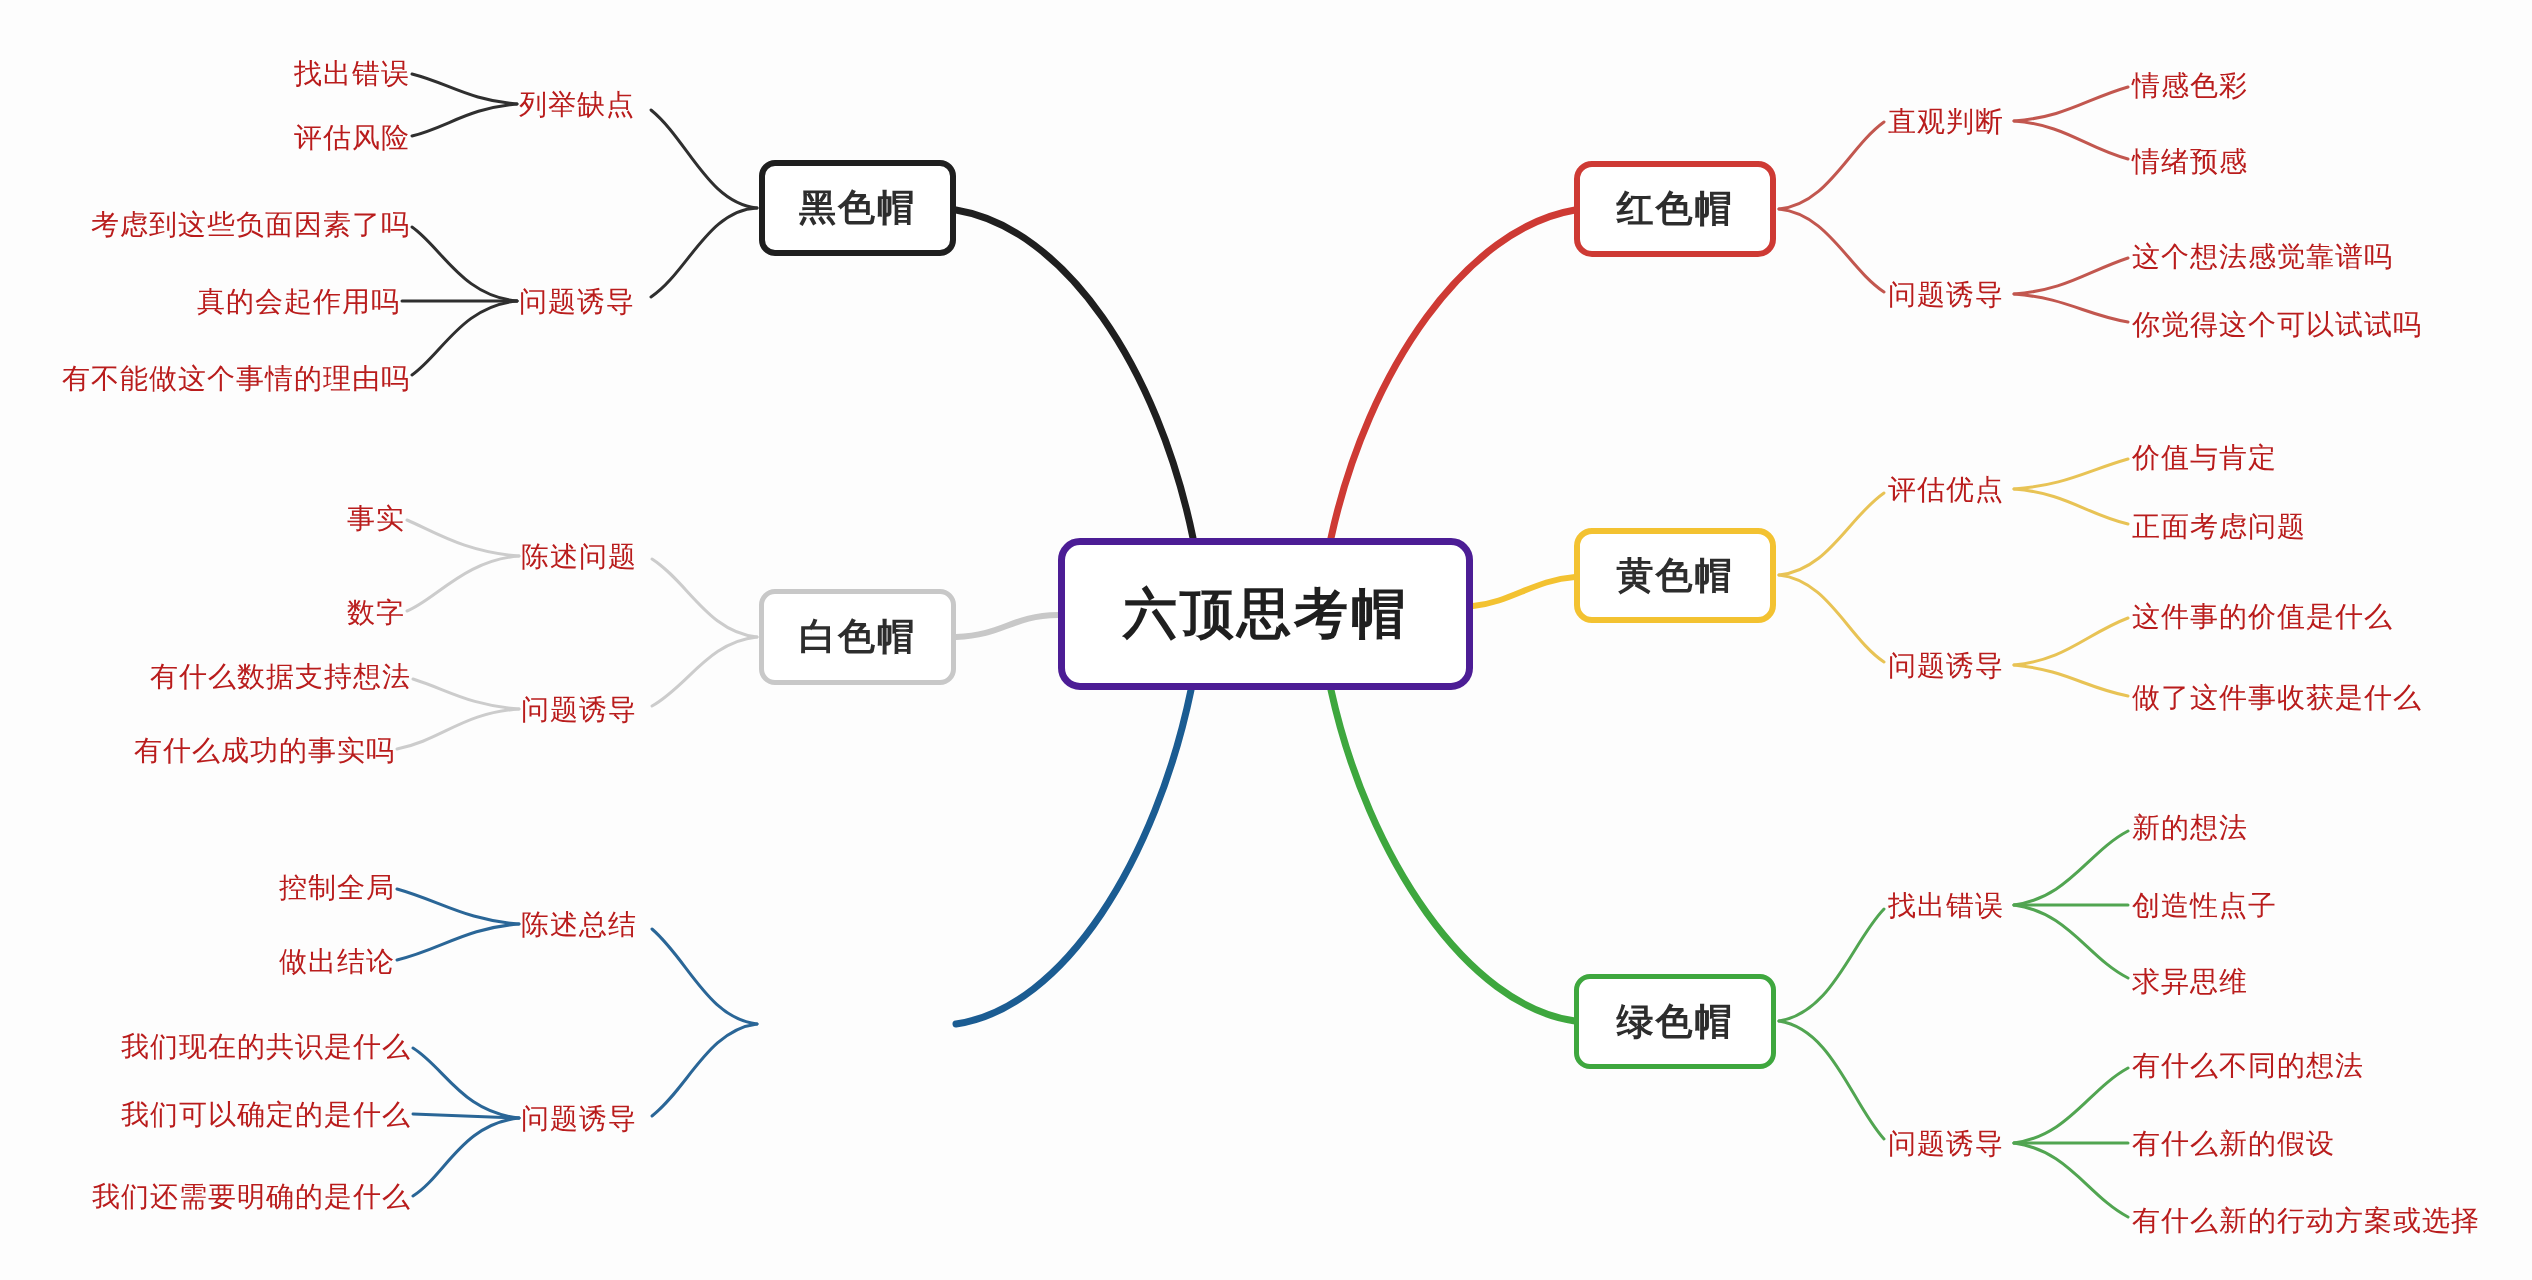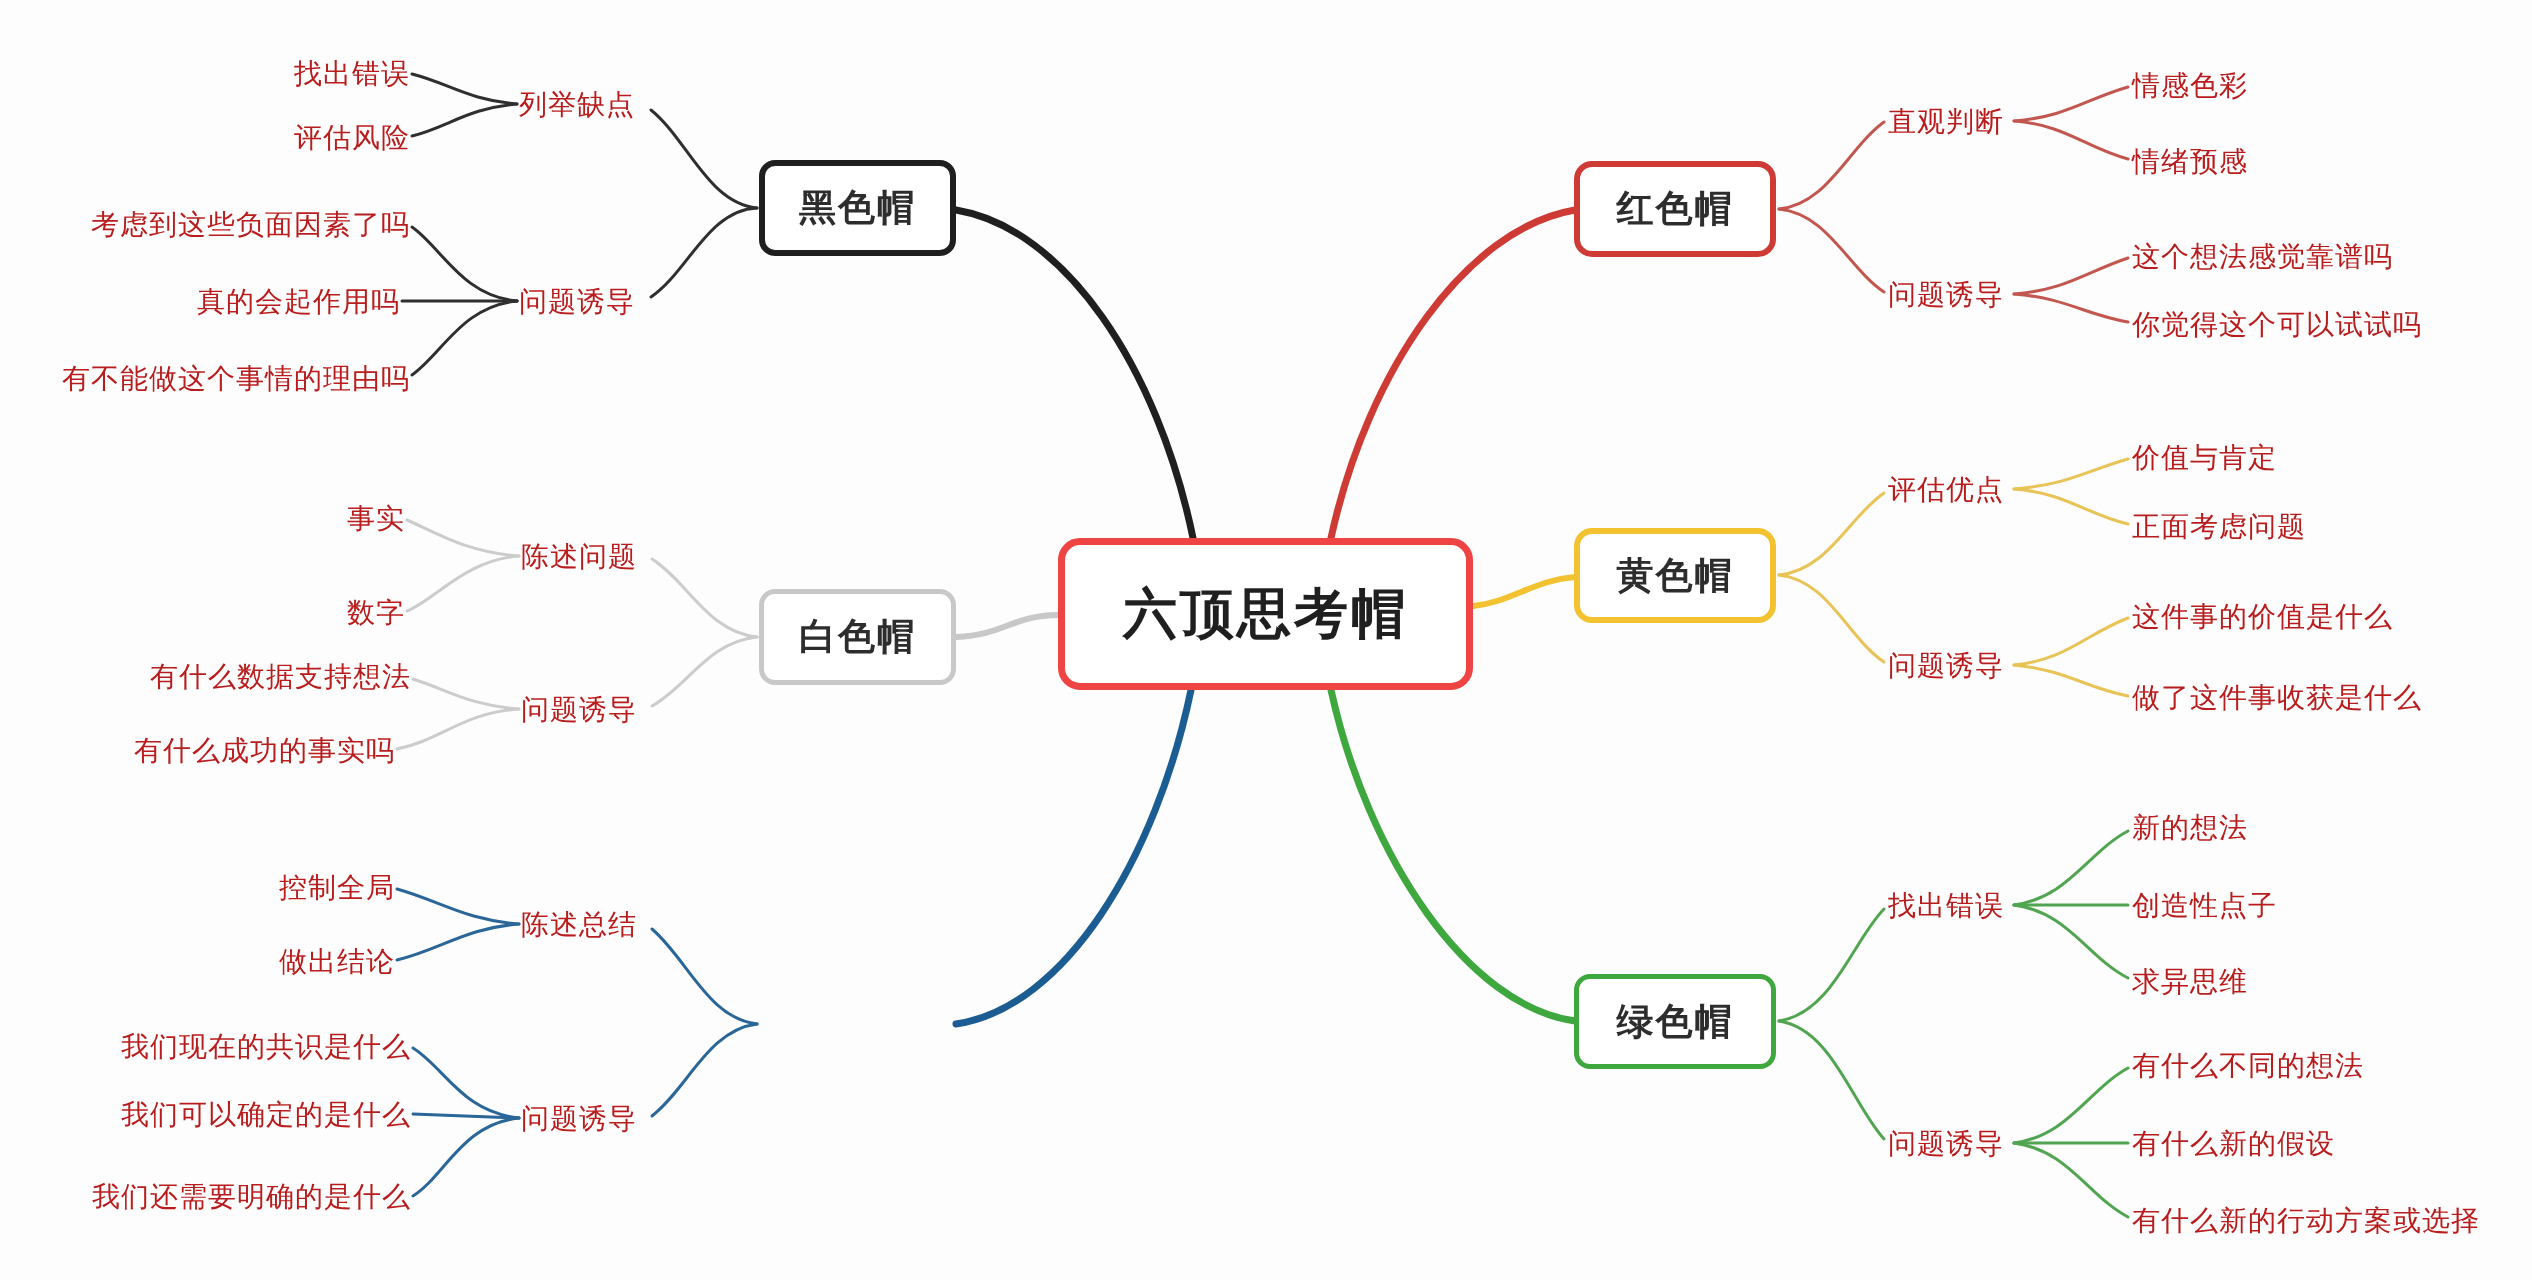--- a/index.html
+++ b/index.html
@@ -35,21 +35,21 @@
   .hat.white{border:5px solid #c8c8c8;}
   .hat.blue{border:6px solid #1b5c92;}
   .hat.red{border:6px solid #ce3a34;border-radius:18px;}
   .hat.yellow{border:6px solid #f3c231;border-radius:18px;}
   .hat.green{border:5px solid #3ea73e;}
   .center-node{
     position:absolute;
     left:1058px;top:538px;width:415px;height:152px;
     box-sizing:border-box;
     background:#ffffff;
-    border:7px solid #ef4444;
+    border:7px solid #4c1d95;
     border-radius:22px;
     display:flex;align-items:center;justify-content:center;
     font-size:54px;font-weight:700;color:#1f1f1f;
     letter-spacing:3px;
     z-index:3;
   }
 </style>
 </head>
 <body>
 

